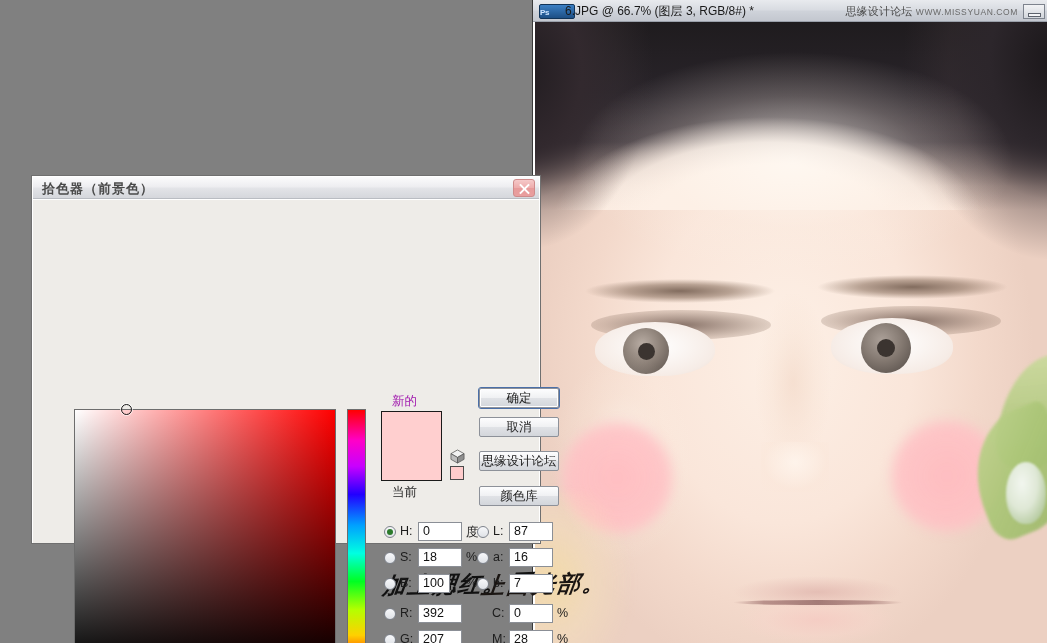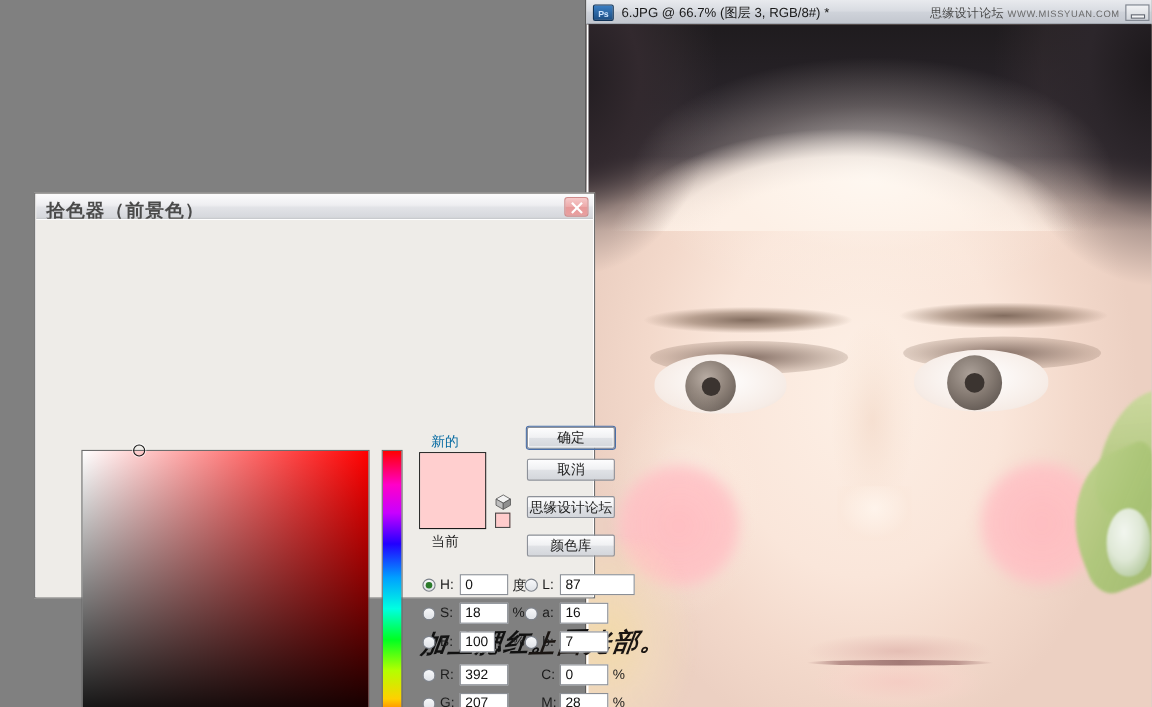--- a/index.html
+++ b/index.html
@@ -27,27 +27,27 @@
   }
   #ps-titlebar {
     position: absolute; left: 0; top: 0;
     width: 515px; height: 22px;
     background: linear-gradient(to bottom, #e8eaee 0%, #d8dbe1 48%, #cfd3da 52%, #c3c7cf 100%);
     border-bottom: 1px solid #9aa0aa;
     box-sizing: border-box;
   }
   #ps-icon {
     position: absolute; left: 6px; top: 4px;
-    width: 19px; height: 15px;
+    width: 36px; height: 15px;
     background: linear-gradient(to bottom, #3b7fc4, #1d4f85);
     border: 1px solid #103358;
     border-radius: 2px;
     color: #cfe5ff;
     font-size: 8px; font-weight: bold;
-    line-height: 15px; text-align: center;
+    line-height: 15px; text-align: left;
     letter-spacing: -0.3px;
     box-sizing: border-box;
   }
   #ps-title-text {
     position: absolute; left: 32px; top: 3px;
     font-size: 12px; color: #1a1a1a;
     white-space: nowrap;
     font-family: "Liberation Sans", sans-serif;
   }
   #ps-watermark {
@@ -207,21 +207,21 @@
   }
   #picker-titlebar {
     position: absolute; left: 1px; top: 1px;
     width: 506px; height: 22px;
     background: linear-gradient(to bottom, #fbfbfc 0%, #eeeef1 45%, #e2e3e7 55%, #d5d7dc 100%);
     border-bottom: 1px solid #b9bcc2;
     box-sizing: border-box;
   }
   #picker-title-text {
     position: absolute; left: 9px; top: 3px;
-    font-size: 17px; color: #4a4a4a;
+    font-size: 13px; color: #4a4a4a;
     font-weight: bold;
     letter-spacing: 1px;
     white-space: nowrap;
   }
   #picker-close {
     position: absolute; right: 4px; top: 2px;
     width: 22px; height: 18px;
     background: linear-gradient(to bottom, #f5c9c9 0%, #eeacac 48%, #e79a9a 52%, #e99f9f 100%);
     border: 1px solid #cf8b8b;
     border-radius: 3px;
@@ -274,21 +274,21 @@
     background: linear-gradient(to bottom,
       #ff0000 0%, #ff00c8 12%, #c800ff 22%,
       #2200ff 33%, #00a0ff 45%, #00ffe1 56%,
       #00ff22 67%, #b4ff00 78%, #ffd000 88%, #ff0000 100%);
     cursor: pointer;
   }
 
   
   #label-new {
     position: absolute; left: 360px; top: 217px;
-    font-size: 12.5px; color: #0369a1; white-space: nowrap;
+    font-size: 12.5px; color: #a21caf; white-space: nowrap;
   }
   #label-current {
     position: absolute; left: 360px; top: 308px;
     font-size: 12.5px; color: #262626; white-space: nowrap;
   }
   #swatch-box {
     position: absolute; left: 349px; top: 235px;
     width: 61px; height: 70px;
     border: 1px solid #1a1a1a;
     box-sizing: border-box;
@@ -480,21 +480,21 @@
     <div class="fld" style="left:386px; top:372px; width:44px;">18</div>
     <div class="unit" style="left:434px; top:374px;">%</div>
 
     <div class="radio" style="left:352px; top:402px;"></div>
     <div class="fld-label" style="left:368px; top:400px;">B:</div>
     <div class="fld" style="left:386px; top:398px; width:32px;">100</div>
     <div class="unit" style="left:434px; top:400px;">%</div>
 
     <div class="radio" style="left:445px; top:350px;"></div>
     <div class="fld-label" style="left:461px; top:348px;">L:</div>
-    <div class="fld" style="left:477px; top:346px; width:68px;">87</div>
+    <div class="fld" style="left:477px; top:346px; width:44px;">87</div>
 
     <div class="radio" style="left:445px; top:376px;"></div>
     <div class="fld-label" style="left:461px; top:374px;">a:</div>
     <div class="fld" style="left:477px; top:372px; width:44px;">16</div>
 
     <div class="radio" style="left:445px; top:402px;"></div>
     <div class="fld-label" style="left:461px; top:400px;">b:</div>
     <div class="fld" style="left:477px; top:398px; width:44px;">7</div>
 
     <div class="radio" style="left:352px; top:432px;"></div>

